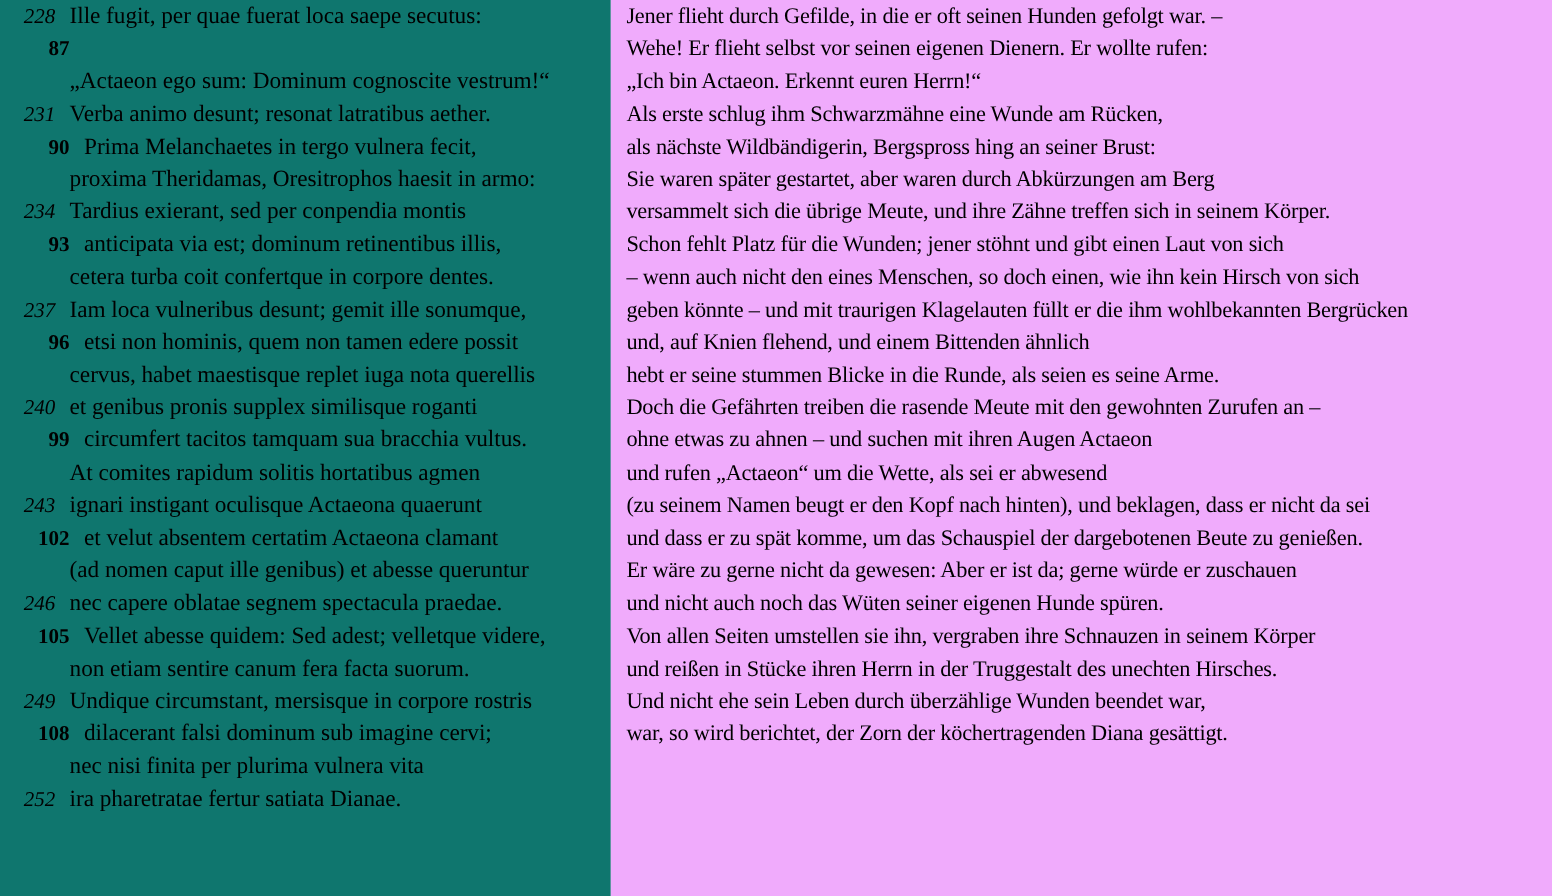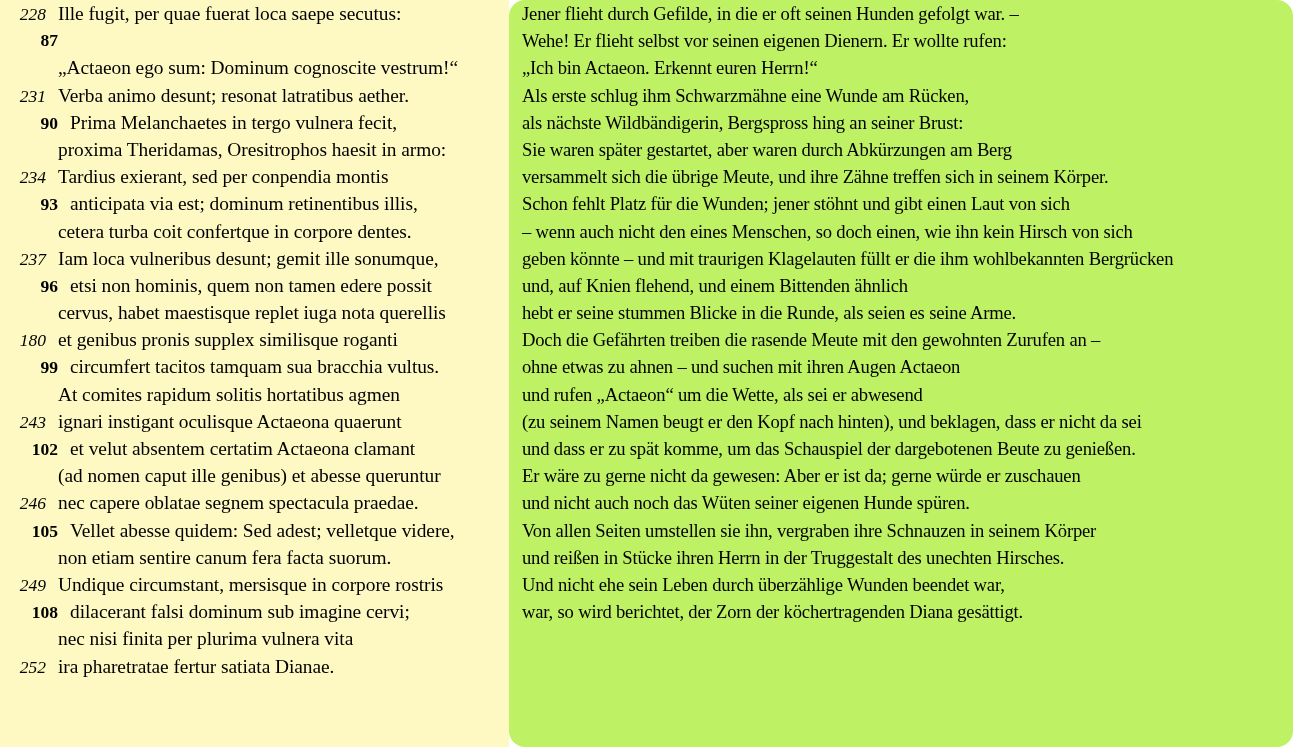--- a/index.html
+++ b/index.html
@@ -19,21 +19,21 @@
     width: 1293px;
     height: 747px;
     display: flex;
     align-items: stretch;
   }
 
   
   .source-col {
     width: 509px;
     flex: 0 0 509px;
-    background: #fef9c3;
+    background: #0f766e;
     padding: 0;
     box-sizing: border-box;
   }
   .verse-line {
     height: 27.2px;
     display: flex;
     align-items: baseline;
     white-space: nowrap;
   }
   .line-number {
@@ -127,21 +127,21 @@
       </div>
       <div class="verse-line">
         <span class="line-number ln-bold">96</span>
         <span class="verse-text">etsi non hominis, quem non tamen edere possit</span>
       </div>
       <div class="verse-line">
         <span class="line-number ln-blank"></span>
         <span class="verse-text">cervus, habet maestisque replet iuga nota querellis</span>
       </div>
       <div class="verse-line">
-        <span class="line-number ln-italic">180</span>
+        <span class="line-number ln-italic">240</span>
         <span class="verse-text">et genibus pronis supplex similisque roganti</span>
       </div>
       <div class="verse-line">
         <span class="line-number ln-bold">99</span>
         <span class="verse-text">circumfert tacitos tamquam sua bracchia vultus.</span>
       </div>
       <div class="verse-line">
         <span class="line-number ln-blank"></span>
         <span class="verse-text">At comites rapidum solitis hortatibus agmen</span>
       </div>
@@ -188,21 +188,21 @@
       <div class="verse-line">
         <span class="line-number ln-blank"></span>
         <span class="verse-text"></span>
       </div>
       <div class="verse-line">
         <span class="line-number ln-blank"></span>
         <span class="verse-text"></span>
       </div>
     </div>
 
-  <div class="target-col" id="target-col" style="background: #bef264; border-radius: 16px;">
+  <div class="target-col" id="target-col" style="background: #f0abfc;">
       <div class="trans-line">Jener flieht durch Gefilde, in die er oft seinen Hunden gefolgt war. –</div>
       <div class="trans-line">Wehe! Er flieht selbst vor seinen eigenen Dienern. Er wollte rufen:</div>
       <div class="trans-line">„Ich bin Actaeon. Erkennt euren Herrn!“</div>
       <div class="trans-line">Als erste schlug ihm Schwarzmähne eine Wunde am Rücken,</div>
       <div class="trans-line">als nächste Wildbändigerin, Bergspross hing an seiner Brust:</div>
       <div class="trans-line">Sie waren später gestartet, aber waren durch Abkürzungen am Berg</div>
       <div class="trans-line">versammelt sich die übrige Meute, und ihre Zähne treffen sich in seinem Körper.</div>
       <div class="trans-line">Schon fehlt Platz für die Wunden; jener stöhnt und gibt einen Laut von sich</div>
       <div class="trans-line">– wenn auch nicht den eines Menschen, so doch einen, wie ihn kein Hirsch von sich</div>
       <div class="trans-line">geben könnte – und mit traurigen Klagelauten füllt er die ihm wohlbekannten Bergrücken</div>

